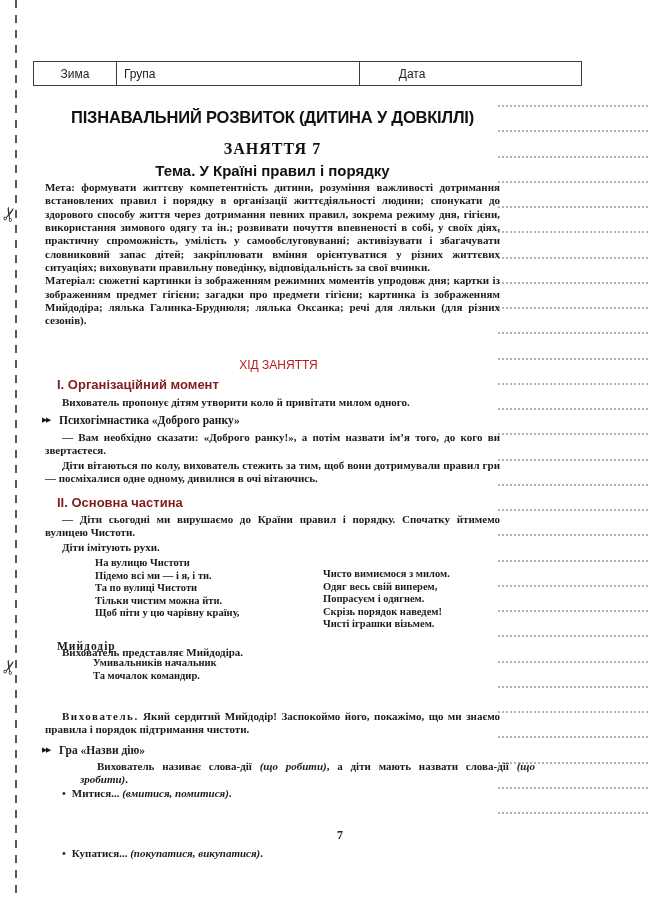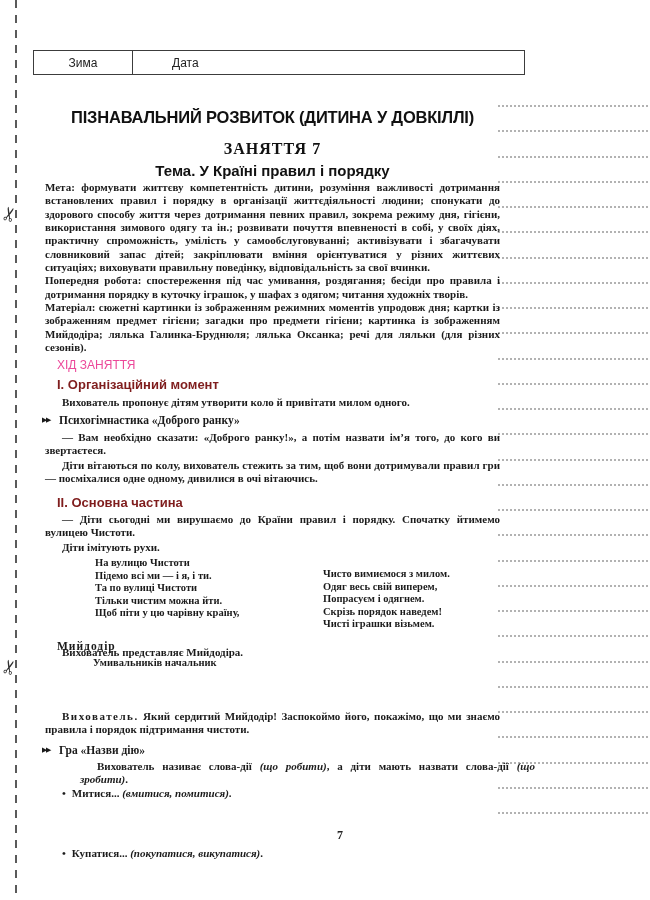--- a/index.html
+++ b/index.html
@@ -19,42 +19,42 @@
   }
   .scissors.s1 { top:203px; }
   .scissors.s2 { top:656px; }
   
   .note-line {
     position:absolute; left:498px; width:150px; height:0;
     border-top:2px dotted #b2b2b2;
   }
   
   .htable {
-    position:absolute; left:33px; top:50px; width:492px; height:25px;
+    position:absolute; left:33px; top:61px; width:549px; height:25px;
     display:flex; font-family:"Liberation Sans", sans-serif; font-size:12px; color:#222;
     border:1px solid #3c3c3c;
   }
   .htable .cell { border-right:1px solid #3c3c3c; display:flex; align-items:center; }
   .htable .cell:last-child { border-right:none; }
   .cell.season { width:99px; justify-content:center; }
   .cell.group  { width:289px; padding-left:7px; }
   .cell.date   { width:225px; padding-left:7px;margin-left:32px; }
   
   .content { position:absolute; left:45px; top:0; width:455px; }
   .content > div { position:absolute; width:455px; }
   .t-section {
     top:108px; text-align:center; font-family:"Liberation Sans", sans-serif;
     font-weight:bold; font-size:16.5px; letter-spacing:-0.2px; color:#111;
   }
   .t-lesson { top:140px; text-align:center; font-weight:bold; font-size:16px; letter-spacing:1px; color:#111; }
   .t-topic  { top:162px; text-align:center; font-family:"Liberation Sans", sans-serif; font-weight:bold; font-size:15px; color:#111; }
   .body-text { font-size:11px; line-height:13.35px; font-weight:bold; text-align:justify; }
   .meta-block { top:181px; }
   .meta-block p b { font-weight:bold; }
-  .hid   { top:358px; font-family:"Liberation Sans", sans-serif; font-size:12px; font-weight:normal; padding-left:12px; color:#ec4899; }
+  .hid   { top:358px; font-family:"Liberation Sans", sans-serif; font-size:12px; font-weight:normal; padding-left:12px; color:#b91c1c;text-align:center; }
   .part  { font-family:"Liberation Sans", sans-serif; font-weight:bold; font-size:13px; padding-left:12px; color:#7f1d1d; }
   .part1 { top:377px; } .part2 { top:495px; }
   .p1 { top:396px; } .p2 { top:431px; } .p3 { top:459px; }
   .p4 { top:513px; } .p5 { top:541px; } .p6 { top:646px; }
   .p7 { top:710px; } .p8 { top:760px;margin-left:35px; }
   .indent { text-indent:17px; }
   .game { font-size:11.5px; font-weight:bold; padding-left:14px; position:relative; }
   .game1 { top:414px; } .game2 { top:744px; }
   .marker {
     position:absolute; left:-3px; top:2px; font-size:7px; letter-spacing:-1.5px;
@@ -112,31 +112,31 @@
       <div class="note-line" style="top: 685.75px;"></div>
       <div class="note-line" style="top: 711px;"></div>
       <div class="note-line" style="top: 736.25px;"></div>
       <div class="note-line" style="top: 761.5px;"></div>
       <div class="note-line" style="top: 786.75px;"></div>
       <div class="note-line" style="top: 812px;"></div>
     </div>
 
   <div class="htable">
     <div class="cell season">Зима</div>
+    <div class="cell group">Група</div>
     <div class="cell date">Дата</div>
   </div>
 
   <div class="content">
     <div class="t-section">ПІЗНАВАЛЬНИЙ РОЗВИТОК (ДИТИНА У ДОВКІЛЛІ)</div>
     <div class="t-lesson">ЗАНЯТТЯ 7</div>
     <div class="t-topic">Тема. У Країні правил і порядку</div>
 
     <div class="meta-block body-text">
       <p><b>Мета:</b><span> формувати життєву компетентність дитини, розуміння важливості дотримання встановлених правил і порядку в організації життєдіяльності людини; спонукати до здорового способу життя через дотримання певних правил, зокрема режиму дня, гігієни, використання зимового одягу та ін.; розвивати почуття впевненості в собі, у своїх діях, практичну спроможність, умілість у самообслуговуванні; активізувати і збагачувати словниковий запас дітей; закріплювати вміння орієнтуватися у різних життєвих ситуаціях; виховувати правильну поведінку, відповідальність за свої вчинки.</span></p>
-      <p><b>Попередня робота:</b><span> спостереження під час умивання, роздягання; бесіди про правила і дотримання порядку в куточку іграшок, у шафах з одягом; читання художніх творів.</span></p>
       <p><b>Матеріал:</b><span> сюжетні картинки із зображенням режимних моментів упродовж дня; картки із зображенням предмет гігієни; загадки про предмети гігієни; картинка із зображенням Мийдодіра; лялька Галинка-Бруднюля; лялька Оксанка; речі для ляльки (для різних сезонів).</span></p>
     </div>
 
     <div class="hid">ХІД ЗАНЯТТЯ</div>
     <div class="part part1">I. Організаційний момент</div>
     <div class="p1 body-text indent">Вихователь пропонує дітям утворити коло й привітати милом одного.</div>
 
     <div class="game game1">
       <span class="marker">▶▶</span>
       <span>Психогімнастика «Доброго ранку»</span>
@@ -163,20 +163,21 @@
         <div>Скрізь порядок наведем!</div>
         <div>Чисті іграшки візьмем.</div>
       </div>
     </div>
 
     <div class="p6 body-text indent">Вихователь представляє Мийдодіра.</div>
     <div class="character">Мийдодір</div>
 
     <div class="verse">
       <div>Умивальників начальник</div>
+      <div>Та мочалок командир.</div>
     </div>
 
     <div class="p7 body-text indent">
       <span class="spaced">Вихователь.</span><span> Який сердитий Мийдодір! Заспокоймо його, покажімо, що ми знаємо правила і порядок підтримання чистоти.</span>
     </div>
 
     <div class="game game2">
       <span class="marker">▶▶</span>
       <span>Гра «Назви дію»</span>
     </div>

